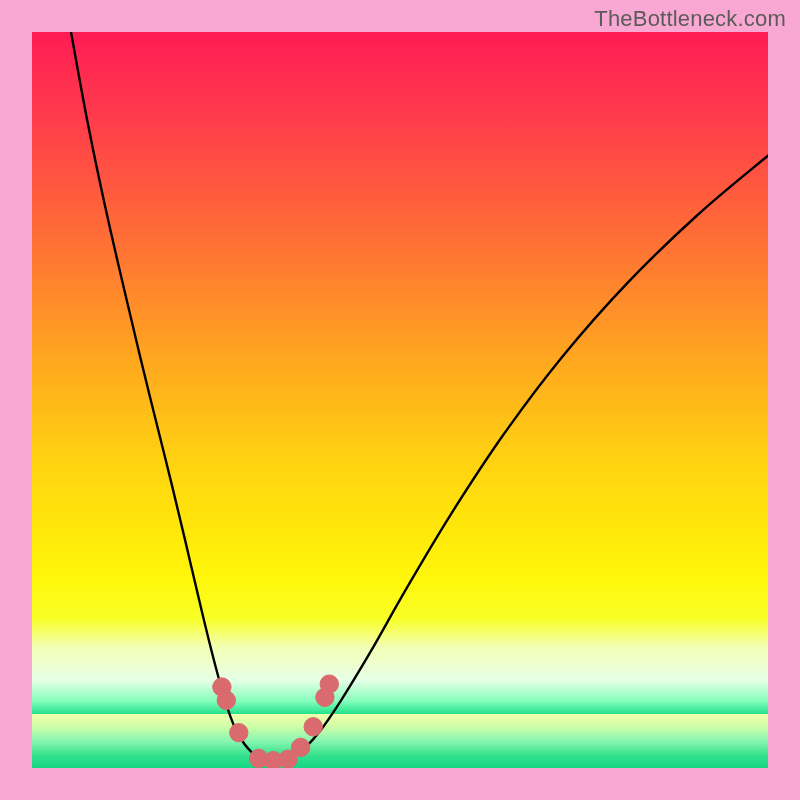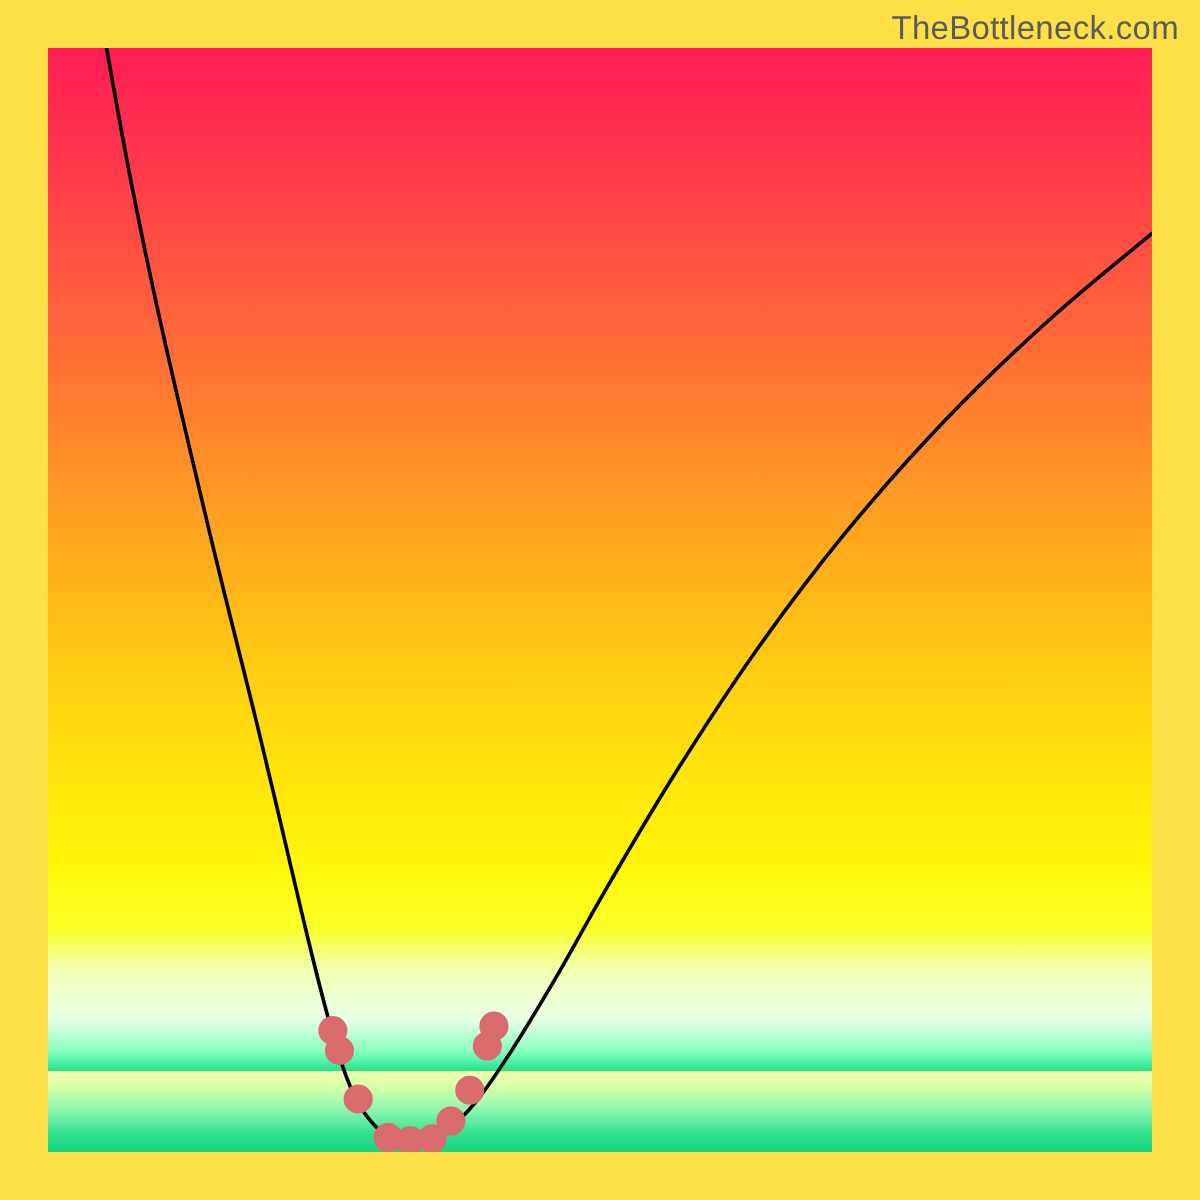--- a/index.html
+++ b/index.html
@@ -8,21 +8,21 @@
     width: 800px;
     height: 800px;
     background: #000000;
     overflow: hidden;
     font-family: Arial, Helvetica, sans-serif;
   }
   .stage {
     position: relative;
     width: 800px;
     height: 800px;
-    background: #fde047;
+    background: #f9a8d4;
   }
   .watermark {
     position: absolute;
     top: 6px;
     right: 14px;
     color: #5b5b5b;
     font-size: 22px;
     font-weight: 500;
     letter-spacing: 0.2px;
     z-index: 50;

